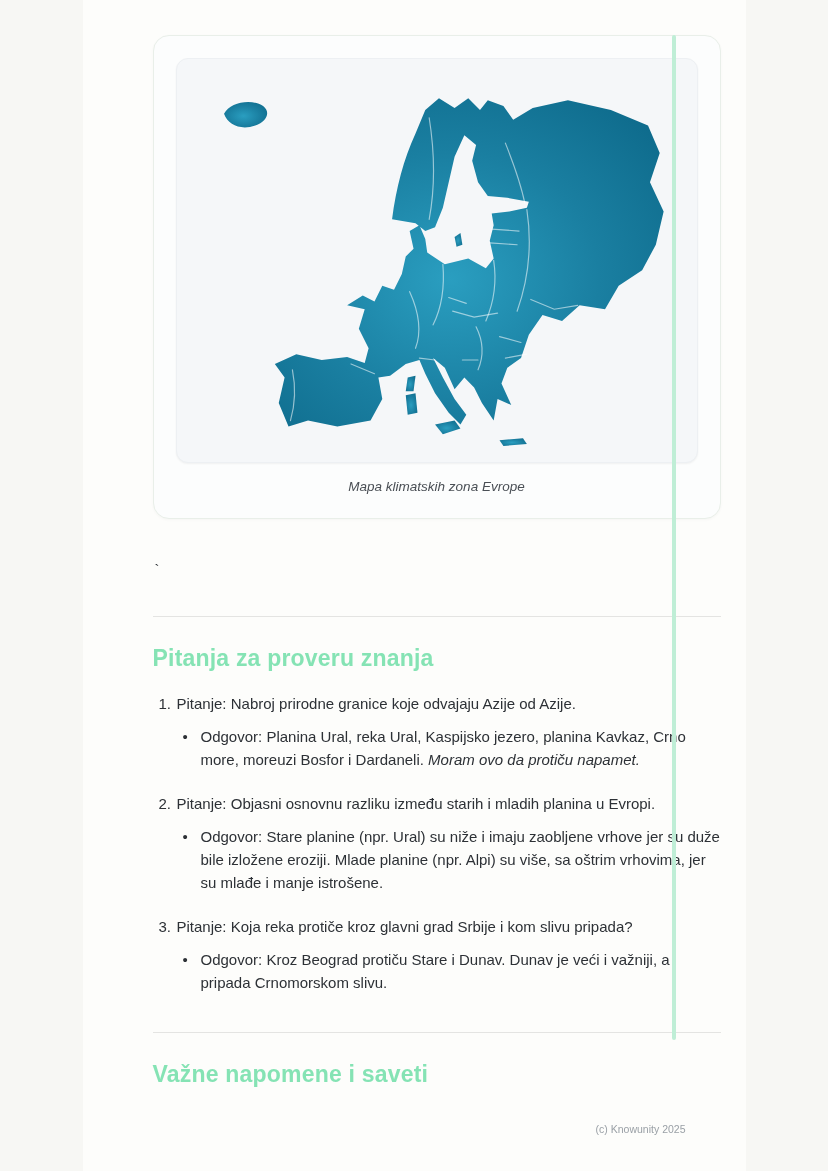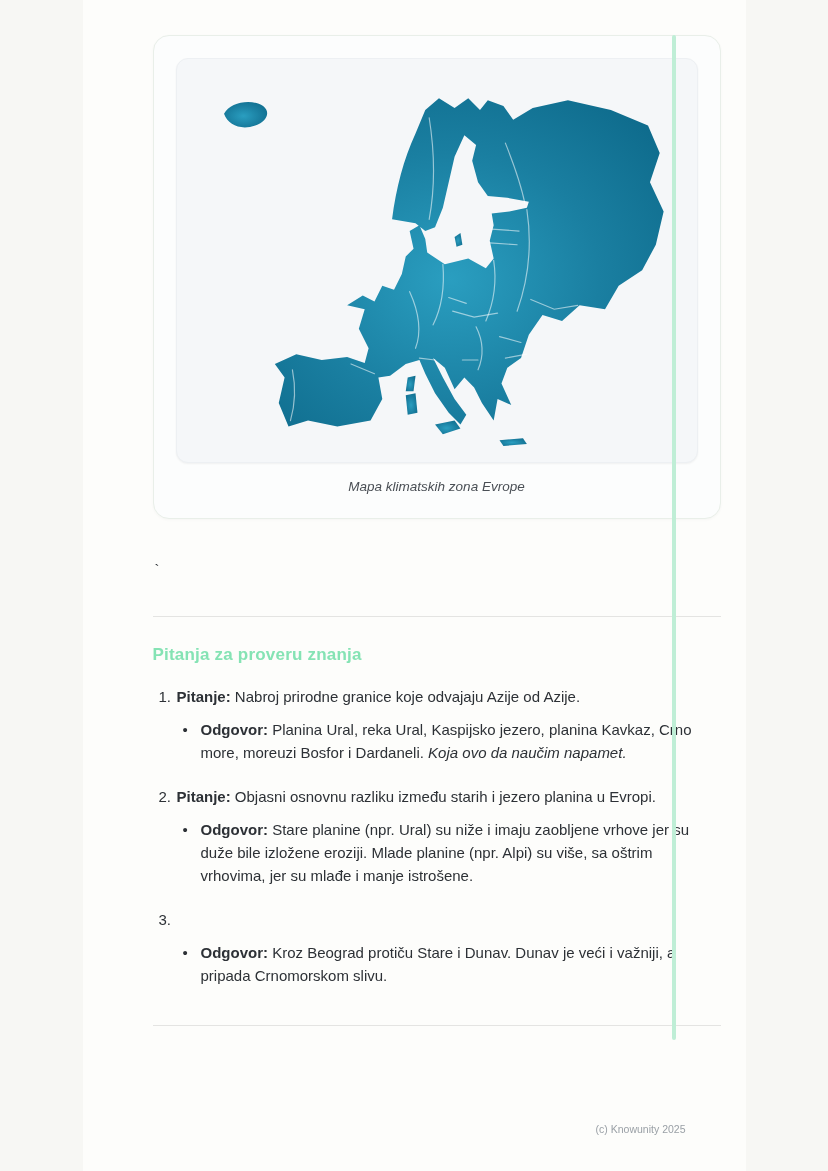--- a/index.html
+++ b/index.html
@@ -44,21 +44,21 @@
     font-size:15px;
     color:#2d3136;
   }
   .divider{
     border:none;
     border-top:1px solid #e4e4e2;
     margin:38px 0 0;
   }
   .section-title{
     color:#85e3b4;
-    font-size:17px;
+    font-size:23px;
     font-weight:bold;
     margin:28px 0 20px;
     letter-spacing:.2px;
   }
   .qa-item{margin:0 0 6px;}
   .q-row{display:flex;margin:0 0 0 6px;}
   .q-marker{min-width:18px;flex:0 0 18px;font-size:15px;line-height:1.55;}
   .q-text,.a-text{margin:0;font-size:15px;line-height:1.55;}
   .a-row{display:flex;margin:10px 0 20px 30px;}
   .a-bullet{min-width:18px;flex:0 0 18px;font-size:15px;line-height:1.55;}
@@ -69,21 +69,21 @@
     font-size:10.5px;
     color:#9aa0a6;
   }
   .edge-line{
     position:absolute;
     right:70px;top:35px;
     width:4px;height:1005px;
     background:#bfeed6;
     border-radius:2px;
   }
-  b{font-weight:bold;}
+  b{font-weight:normal;}
 </style>
 </head>
 <body>
 
 <div class="page">
   <div class="content">
 
     <div class="map-card">
       <div class="map-panel">
         <svg viewBox="0 0 520 400" role="img">
@@ -173,46 +173,48 @@
 
     <h2 class="section-title">Pitanja za proveru znanja</h2>
 
     <div class="qa-item">
       <div class="q-row">
         <span class="q-marker">1.</span>
         <p class="q-text"><b>Pitanje:</b> <span>Nabroj prirodne granice koje odvajaju Azije od Azije.</span></p>
       </div>
       <div class="a-row">
         <span class="a-bullet">•</span>
-        <p class="a-text"><b>Odgovor:</b> <span>Planina Ural, reka Ural, Kaspijsko jezero, planina Kavkaz, Crno more, moreuzi Bosfor i Dardaneli.</span> <i class="a-italic">Koja ovo da naučim napamet.</i></p>
+        <p class="a-text"><b>Odgovor:</b> <span>Planina Ural, reka Ural, Kaspijsko jezero, planina Kavkaz, Crno more, moreuzi Bosfor i Dardaneli.</span> <i class="a-italic">Moram ovo da protiču napamet.</i></p>
       </div>
     </div>
 
     <div class="qa-item">
       <div class="q-row">
         <span class="q-marker">2.</span>
-        <p class="q-text"><b>Pitanje:</b> <span>Objasni osnovnu razliku između starih i jezero planina u Evropi.</span></p>
+        <p class="q-text"><b>Pitanje:</b> <span>Objasni osnovnu razliku između starih i mladih planina u Evropi.</span></p>
       </div>
       <div class="a-row">
         <span class="a-bullet">•</span>
         <p class="a-text"><b>Odgovor:</b> <span>Stare planine (npr. Ural) su niže i imaju zaobljene vrhove jer su duže bile izložene eroziji. Mlade planine (npr. Alpi) su više, sa oštrim vrhovima, jer su mlađe i manje istrošene.</span></p>
       </div>
     </div>
 
     <div class="qa-item">
       <div class="q-row">
         <span class="q-marker">3.</span>
+        <p class="q-text"><b>Pitanje:</b> <span>Koja reka protiče kroz glavni grad Srbije i kom slivu pripada?</span></p>
       </div>
       <div class="a-row">
         <span class="a-bullet">•</span>
         <p class="a-text"><b>Odgovor:</b> <span>Kroz Beograd protiču Stare i Dunav. Dunav je veći i važniji, a pripada Crnomorskom slivu.</span></p>
       </div>
     </div>
 
     <hr class="divider">
 
+    <h2 class="section-title">Važne napomene i saveti</h2>
 
   </div>
 
   <div class="edge-line"></div>
 
   <div class="footer">(c) Knowunity 2025</div>
 </div>
 
 </body></html>

